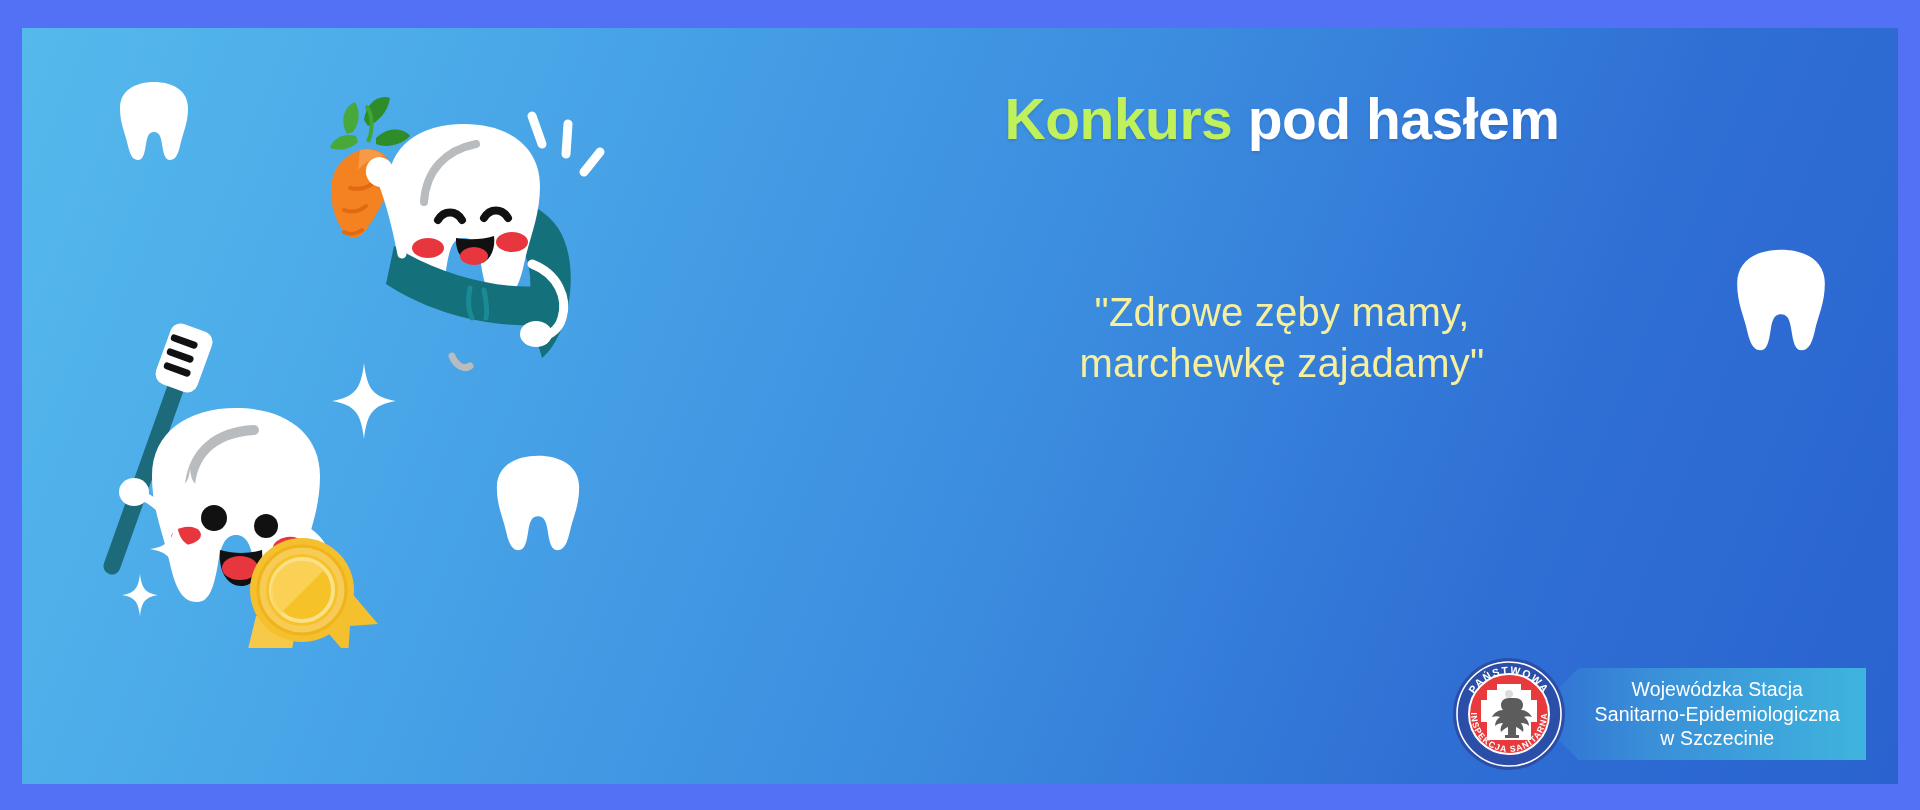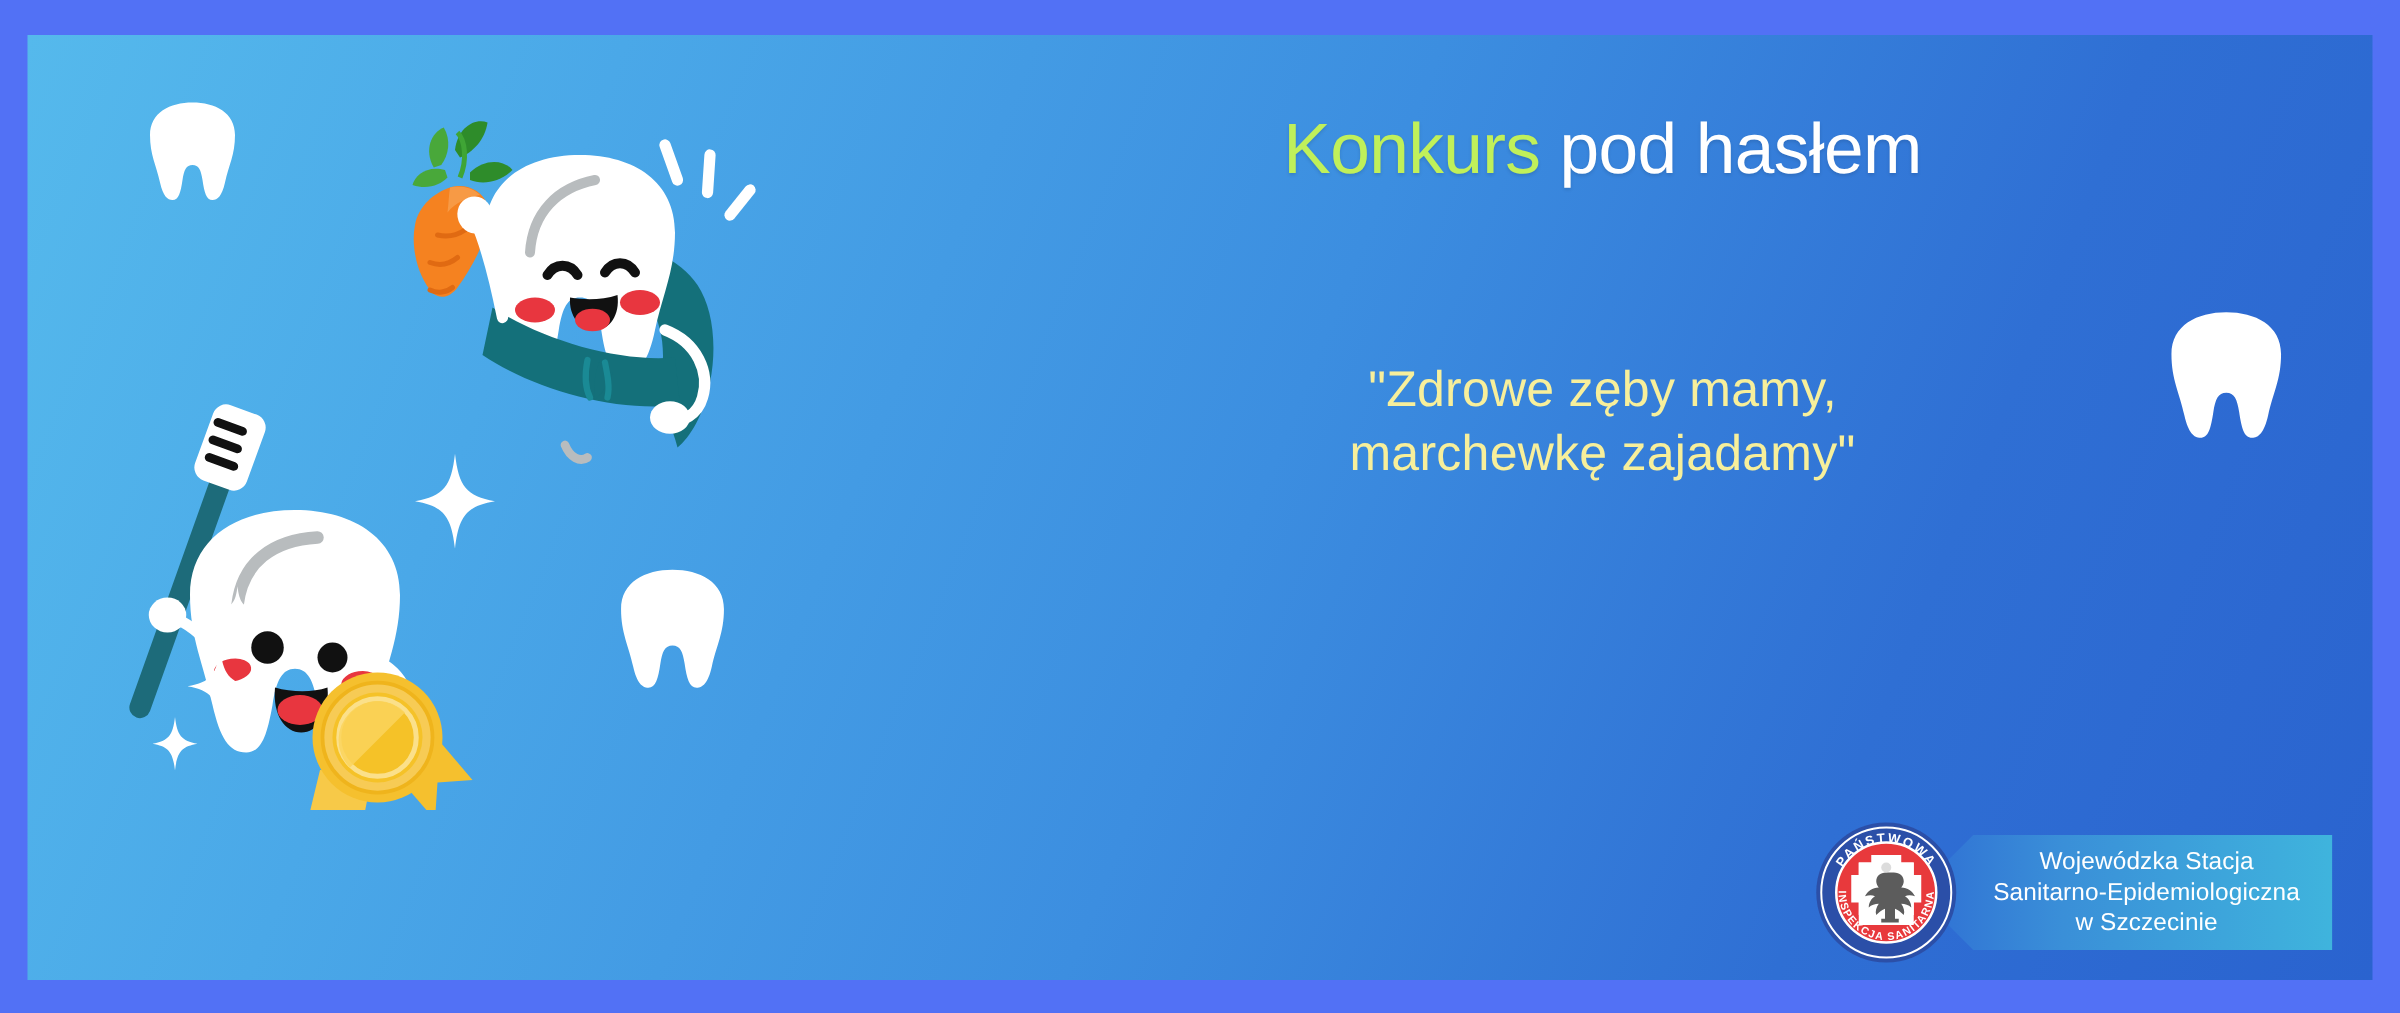--- a/index.html
+++ b/index.html
@@ -30,21 +30,21 @@
 
   
   .text-col {
     position: absolute;
     left: 735px; top: 60px;
     width: 1050px;
     text-align: center;
   }
   .headline {
     font-size: 57px;
-    font-weight: normal;
+    font-weight: bold;
     color: #ffffff;
     letter-spacing: -0.5px;
     line-height: 1.12;
     text-shadow: 0 2px 3px rgba(0,0,0,.12);
     white-space: nowrap;
   }
   .hl-accent { color: #c0f05a; }
   .headline.line2 {
     font-size: 62px;
     margin-top: 10px;

